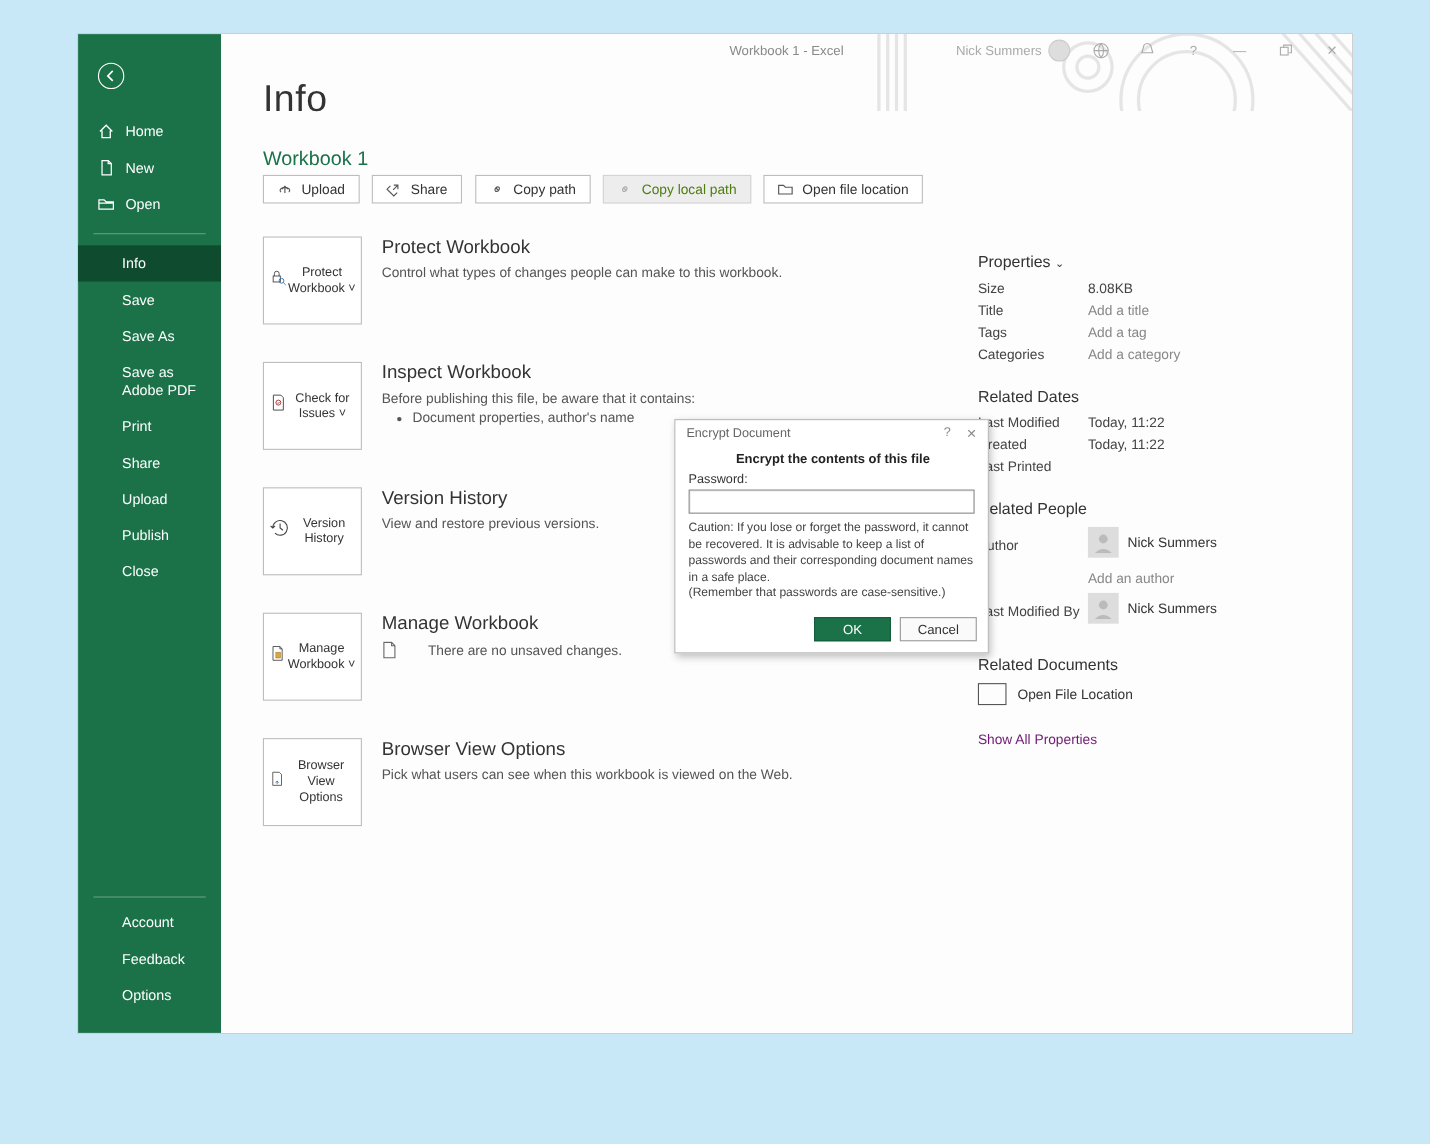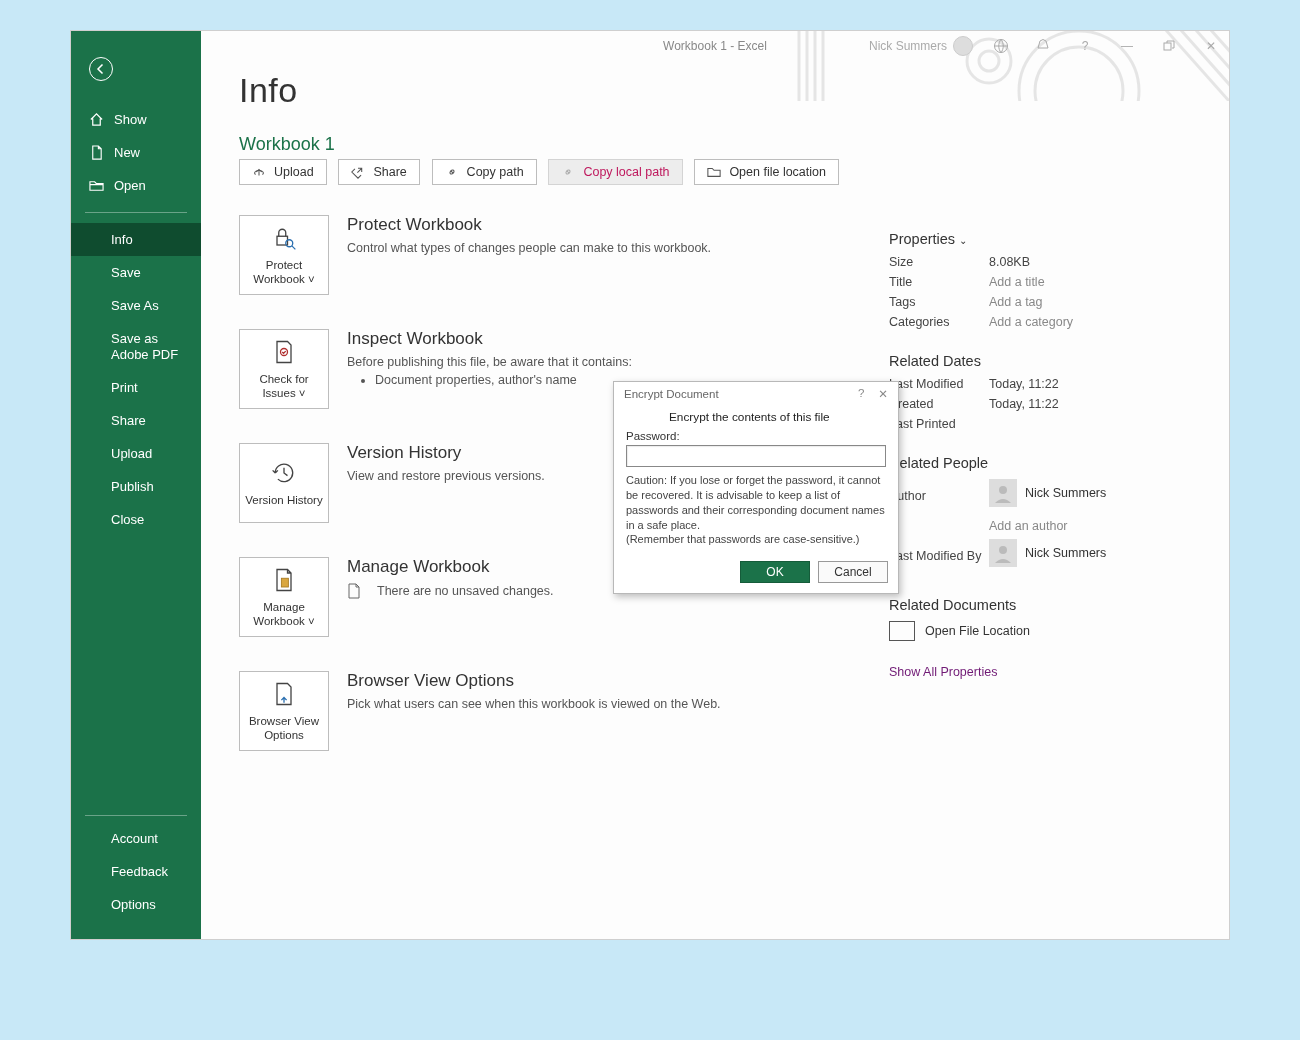--- a/index.html
+++ b/index.html
@@ -99,35 +99,35 @@
   h1.info-title { font-size: 34px; font-weight: 400; color: #333; margin-bottom: 24px; letter-spacing:0.5px;}
   .wb-name { font-size: 18px; color: #1b7249; margin-bottom: 4px; }
   .wb-path { font-size: 12px; color: #555; margin-bottom: 16px; }
   .action-row { display: flex; gap: 10px; margin-bottom: 30px; flex-wrap:wrap;justify-content:space-between;}
   .pill-btn {
     display: inline-flex; align-items: center; gap: 8px;
     border: 1px solid #bdbdbd; background: #fff;
     padding: 5px 12px; font-size: 12.5px; cursor: pointer;
     color: #333;
   }
-  .pill-btn.disabled { background:#ededed; color:#be185d; border-color:#d4d4d4; cursor:default;}
+  .pill-btn.disabled { background:#ededed; color:#4d7c0f; border-color:#d4d4d4; cursor:default;}
   .pill-btn svg { width:14px; height:14px; }
   .section { display: flex; gap: 18px; margin-bottom: 34px; }
   .big-btn {
     width: 90px; height: 80px;
     border: 1px solid #bdbdbd; background:#fff;
-    display:flex; flex-direction:column; align-items:center; justify-content:center;
+    display:flex; flex-direction:row; align-items:center; justify-content:center;
     font-size: 11.5px; text-align:center; padding:6px 4px;
     cursor:pointer; line-height:1.25;
   }
   .big-btn svg { width:28px; height:28px; margin-bottom:6px; }
   .sec-body h3 { font-size: 17px; font-weight: 400; color: #333; margin-bottom: 6px; }
   .sec-body p { font-size: 12.5px; color: #555; }
   .sec-body ul { font-size: 12.5px; color:#555; margin-left: 28px; margin-top: 4px;}
-  .sec-body .row { display:flex; align-items:center; gap:16px; font-size:12.5px; color:#555;}
+  .sec-body .row { display:flex; align-items:center; gap:28px; font-size:12.5px; color:#555;}
 
   
   .props h4 { font-size: 14.5px; font-weight: 400; color: #333; margin-bottom: 8px;}
   .props h4 .chev { font-size:10px; margin-left:4px;}
   .kv { display:flex; font-size: 12.5px; margin-bottom: 6px; }
   .kv .k { width: 100px; color:#444;}
   .kv .v { color:#444;}
   .kv .v.link { color:#888; cursor:pointer;}
   .props-group { margin-bottom: 24px;}
   .person { display:flex; align-items:center; gap:8px; margin-bottom:6px;}
@@ -147,21 +147,21 @@
     box-shadow: 2px 3px 7px rgba(0,0,0,0.25);
     font-size: 11.5px;
   }
   .dlg-title {
     display:flex; justify-content:space-between; align-items:center;
     padding: 5px 10px; color:#666;
     border-bottom: 0;
   }
   .dlg-title .r { display:flex; gap:14px; color:#888;}
   .dlg-body { padding: 4px 12px 10px 12px; }
-  .dlg-body strong { display:block; font-size:11.8px; margin-bottom:6px; color:#222; font-weight:400;padding-left:43px;}
+  .dlg-body strong { display:block; font-size:11.8px; margin-bottom:6px; color:#222; font-weight:700;padding-left:43px;}
   .dlg-body label { display:block; margin-bottom:3px; color:#333;}
   .dlg-body input[type=password]{
     width:100%; border:1px solid #888; padding:3px 4px; font-size:12px; margin-bottom:6px;
     box-shadow: inset 1px 1px 1px rgba(0,0,0,0.08);
   }
   .dlg-caution { color:#444; line-height:1.35; font-size:11px;}
   .dlg-btns { display:flex; justify-content:flex-end; gap:8px; padding: 4px 10px 10px 10px;}
   .dlg-btn { width:70px; padding:3px 0; text-align:center; border:1px solid #999; background:#fafafa; cursor:pointer; font-size:12px;}
   .dlg-btn.primary { background:#1b7249; color:#fff; border-color:#155c3a;}
 </style>
@@ -175,21 +175,21 @@
       <div class="back-circ">
         <svg viewBox="0 0 16 16">
             <path d="M10 2 L4 8 L10 14" stroke="#fff" stroke-width="2" fill="none"></path>
           </svg>
       </div>
       <div class="nav-group">
         <div class="nav-item with-icon">
           <svg viewBox="0 0 16 16">
               <path d="M2 8 L8 2 L14 8 M4 7 V14 H12 V7" stroke="#fff" stroke-width="1.3" fill="none"></path>
             </svg>
-          <span>Show</span>
+          <span>Home</span>
         </div>
         <div class="nav-item with-icon">
           <svg viewBox="0 0 16 16">
               <path d="M4 1 H10 L13 4 V15 H4 Z M10 1 V4 H13" stroke="#fff" stroke-width="1.2" fill="none"></path>
             </svg>
           <span>New</span>
         </div>
         <div class="nav-item with-icon">
           <svg viewBox="0 0 16 16">
               <path d="M1 4 H6 L8 6 H15 V13 H1 Z M1 7 H15" stroke="#fff" stroke-width="1.2" fill="none"></path>

